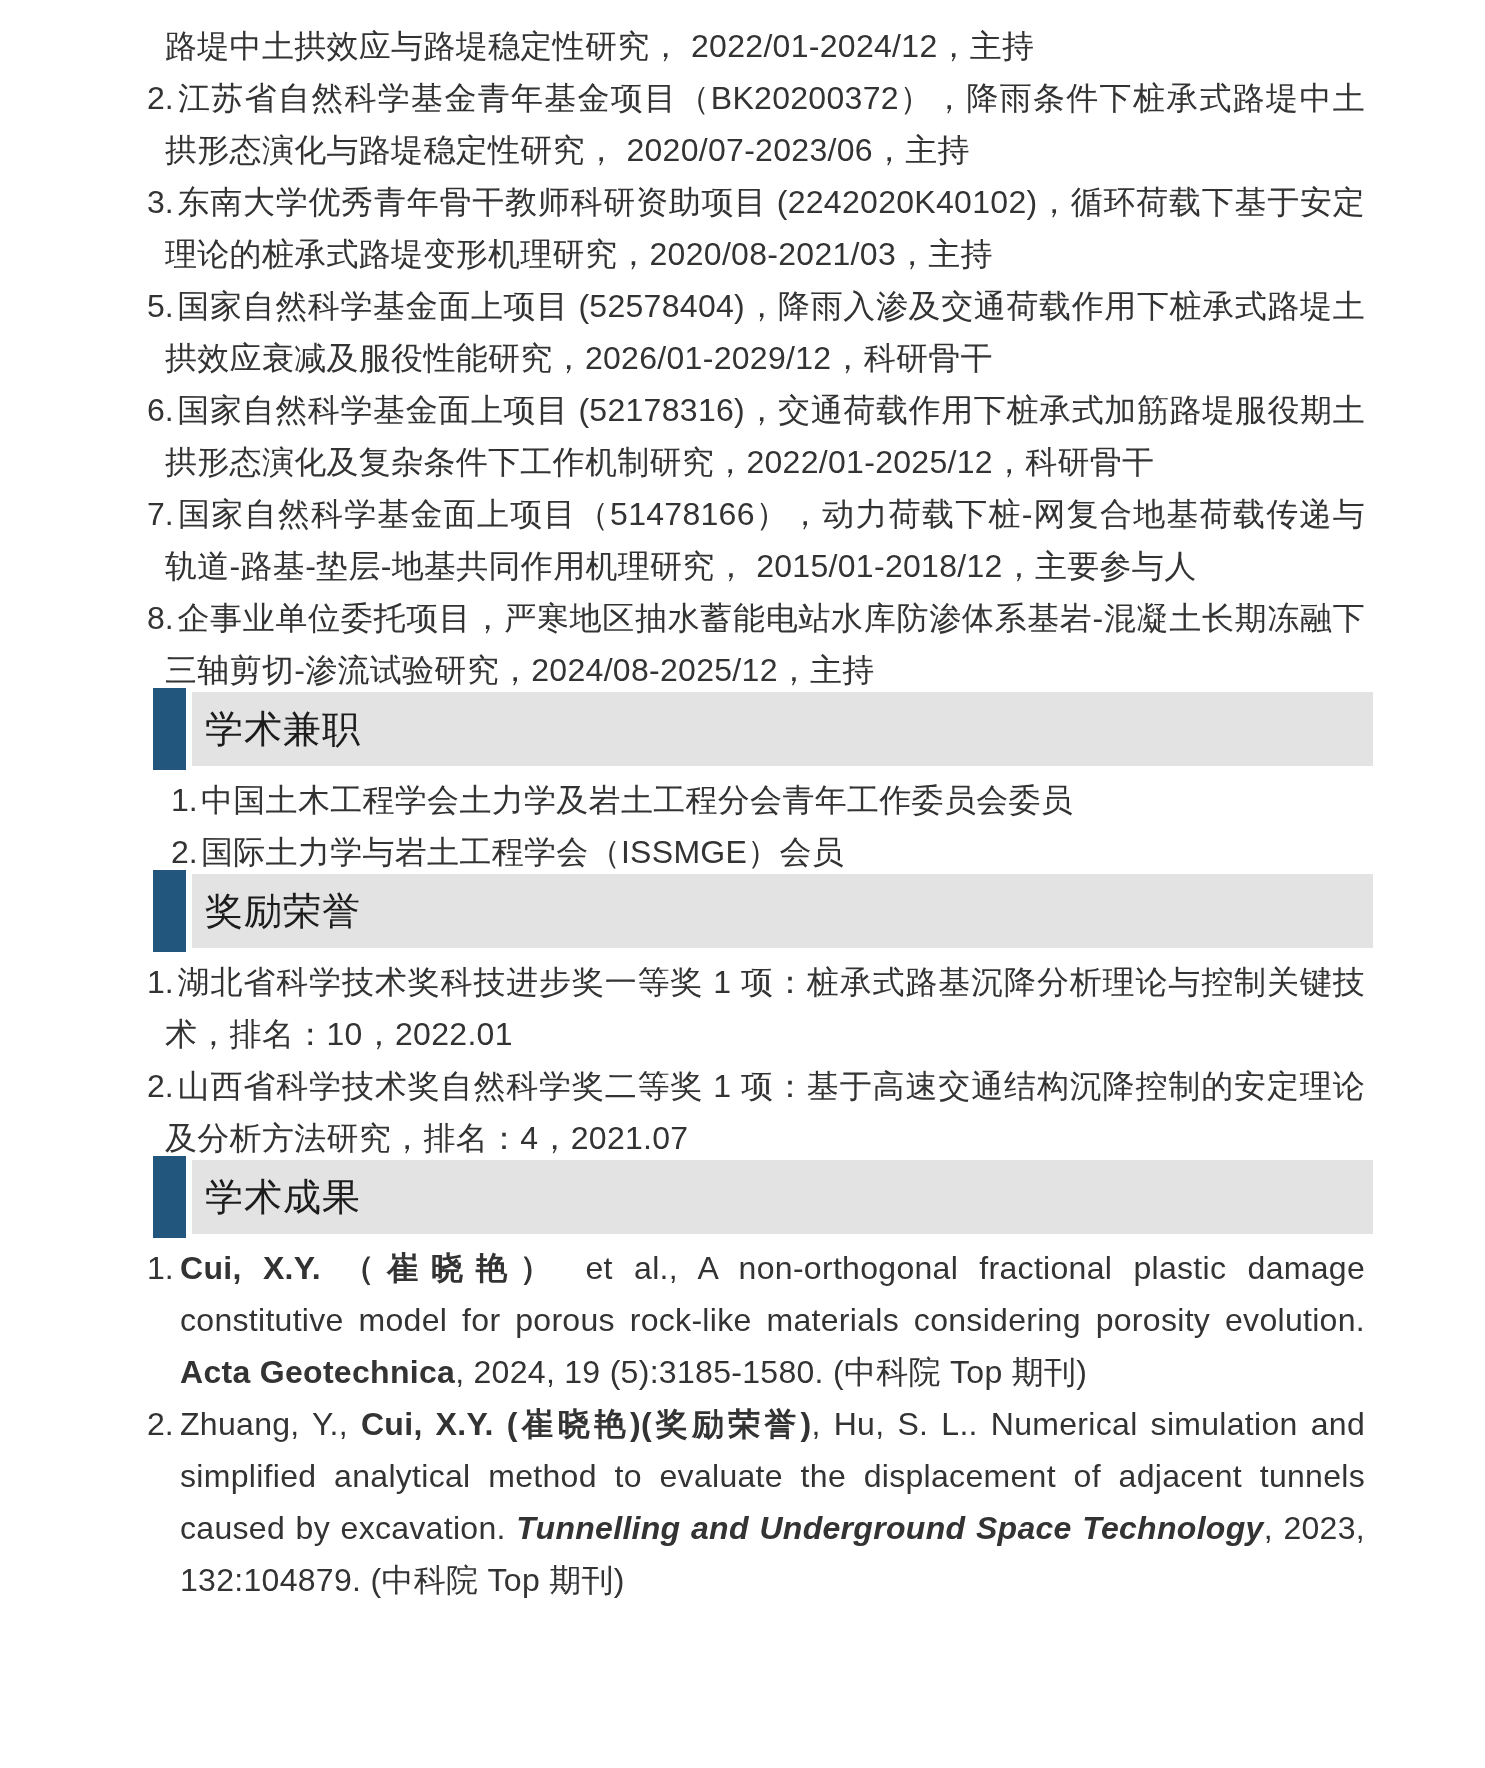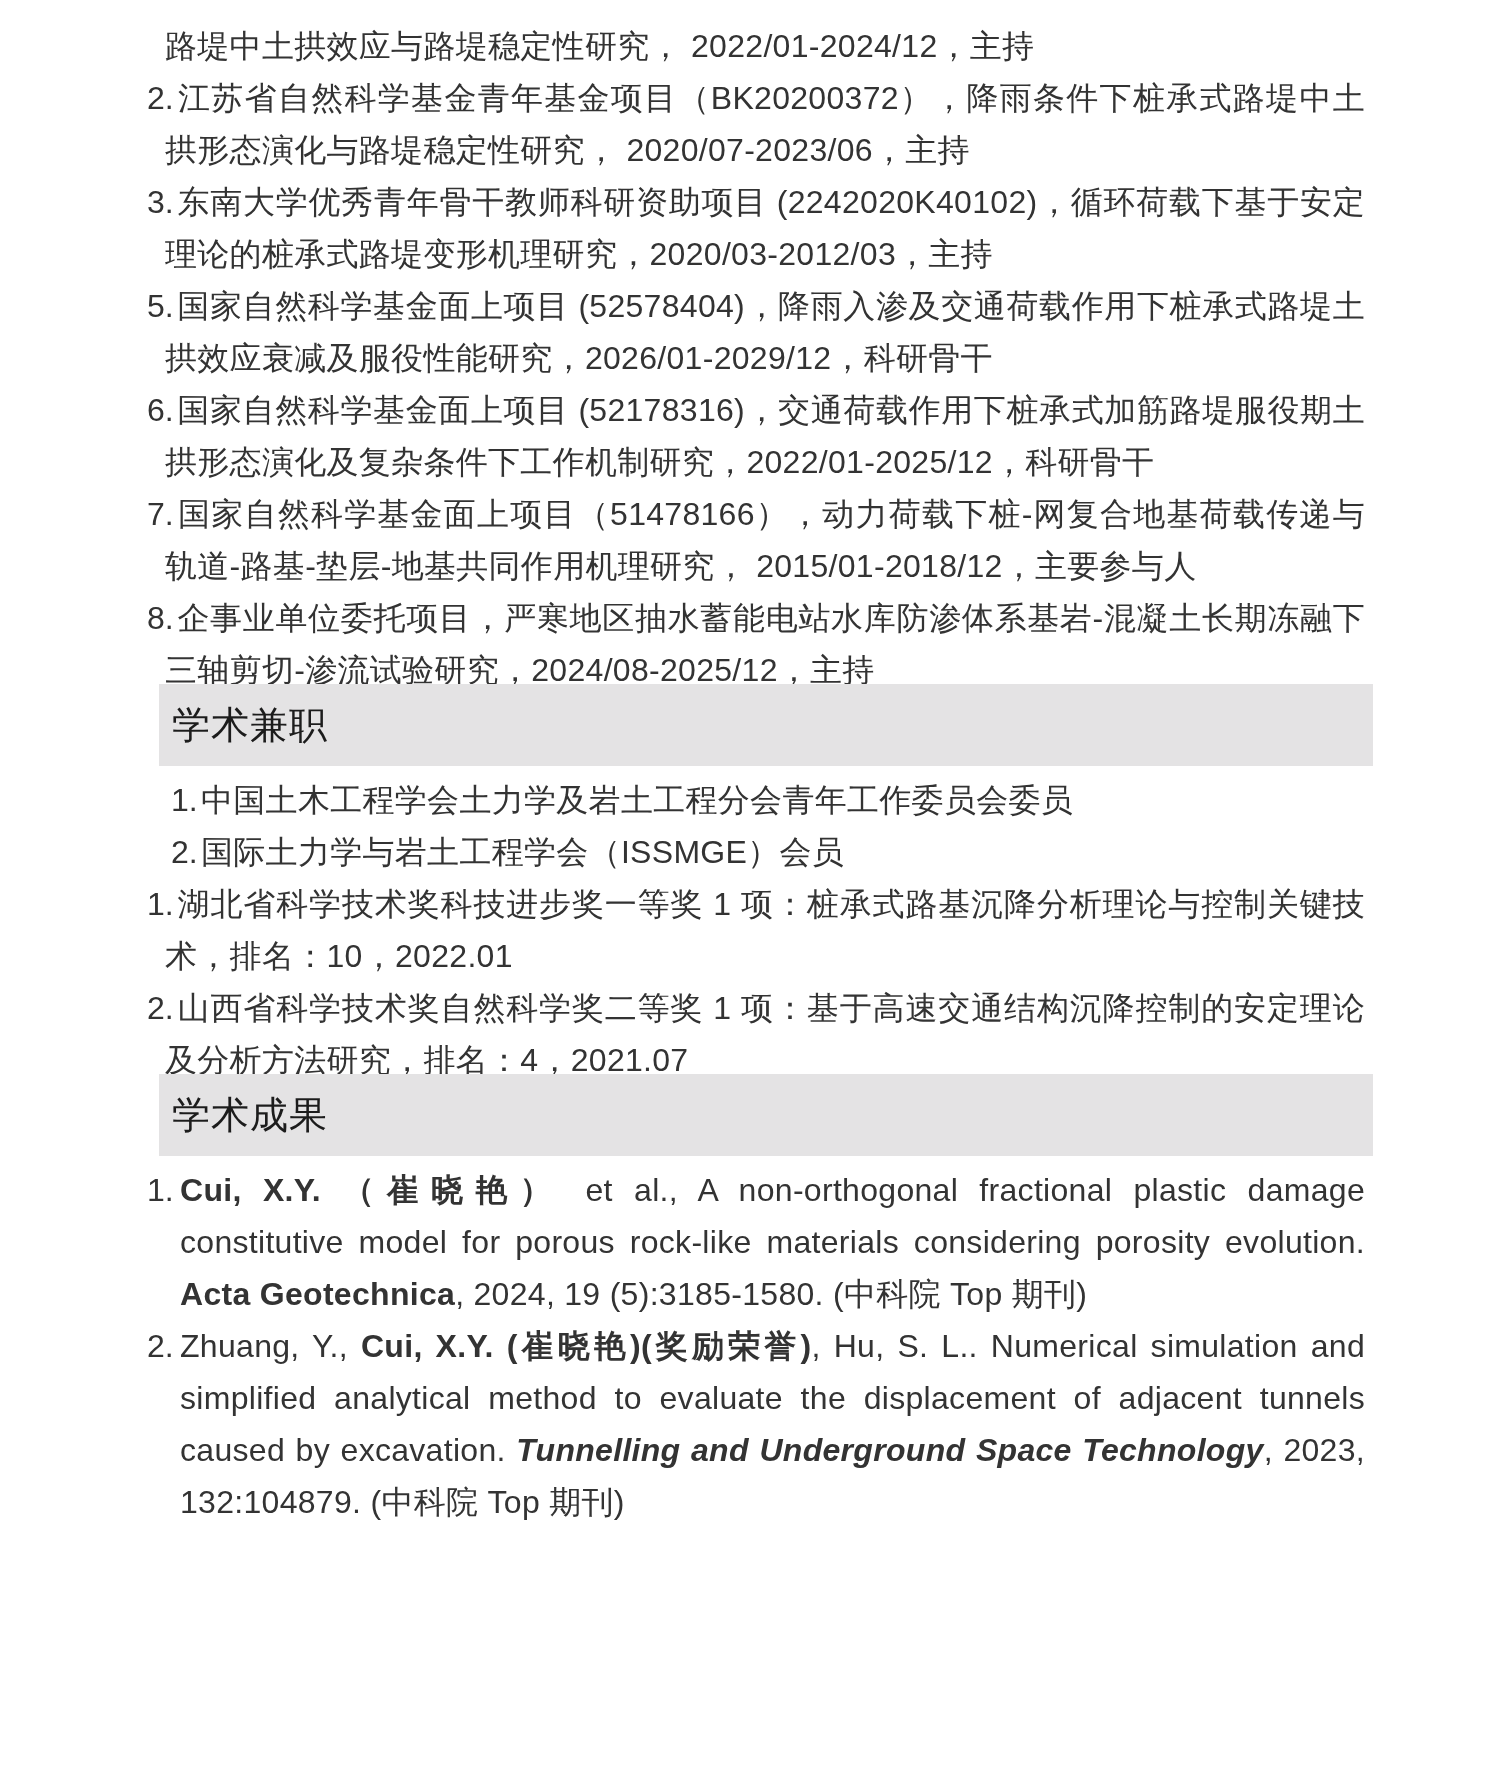--- a/index.html
+++ b/index.html
@@ -40,21 +40,20 @@
   .bi { font-weight: bold; font-style: italic; }
   
   .rep { padding-left: 28px; margin-bottom: 6px; }
   .rep .marker { display: inline-block; width: 33px; font-size: 27px; }
   
   .section {
     display: flex;
     align-items: stretch;
     height: 74px;
     margin: -4px -8px 8px 6px;
-    flex-direction: column;
   }
   .accent {
     width: 33px;
     background: #22567D;
     margin-top: -4px;
     margin-bottom: -4px;
   }
   .bar {
     flex: 1;
     margin-left: 6px;
@@ -74,21 +73,21 @@
 
 <div class="page">
   <div class="content">
 
     <div class="para cont">路堤中土拱效应与路堤稳定性研究， 2022/01-2024/12，主持</div>
 
     <div class="para hang">
       <span class="num">2.</span><span>江苏省自然科学基金青年基金项目（BK20200372），降雨条件下桩承式路堤中土拱形态演化与路堤稳定性研究， 2020/07-2023/06，主持</span>
     </div>
     <div class="para hang">
-      <span class="num">3.</span><span>东南大学优秀青年骨干教师科研资助项目 (2242020K40102)，循环荷载下基于安定理论的桩承式路堤变形机理研究，2020/03-2012/03，主持</span>
+      <span class="num">3.</span><span>东南大学优秀青年骨干教师科研资助项目 (2242020K40102)，循环荷载下基于安定理论的桩承式路堤变形机理研究，2020/08-2021/03，主持</span>
     </div>
     <div class="para hang">
       <span class="num">5.</span><span>国家自然科学基金面上项目 (52578404)，降雨入渗及交通荷载作用下桩承式路堤土拱效应衰减及服役性能研究，2026/01-2029/12，科研骨干</span>
     </div>
     <div class="para hang">
       <span class="num">6.</span><span>国家自然科学基金面上项目 (52178316)，交通荷载作用下桩承式加筋路堤服役期土拱形态演化及复杂条件下工作机制研究，2022/01-2025/12，科研骨干</span>
     </div>
     <div class="para hang">
       <span class="num">7.</span><span>国家自然科学基金面上项目（51478166），动力荷载下桩-网复合地基荷载传递与轨道-路基-垫层-地基共同作用机理研究， 2015/01-2018/12，主要参与人</span>
     </div>
@@ -103,20 +102,26 @@
       </div>
     </div>
 
     <div class="para aff">
       <span class="num">1.</span><span>中国土木工程学会土力学及岩土工程分会青年工作委员会委员</span>
     </div>
     <div class="para aff">
       <span class="num">2.</span><span>国际土力学与岩土工程学会（ISSMGE）会员</span>
     </div>
 
+    <div class="section">
+      <div class="accent"></div>
+      <div class="bar">
+        <span class="title">奖励荣誉</span>
+      </div>
+    </div>
 
     <div class="para hang">
       <span class="num">1.</span><span>湖北省科学技术奖科技进步奖一等奖 1 项：桩承式路基沉降分析理论与控制关键技术，排名：10，2022.01</span>
     </div>
     <div class="para hang">
       <span class="num">2.</span><span>山西省科学技术奖自然科学奖二等奖 1 项：基于高速交通结构沉降控制的安定理论及分析方法研究，排名：4，2021.07</span>
     </div>
 
     <div class="section">
       <div class="accent"></div>

